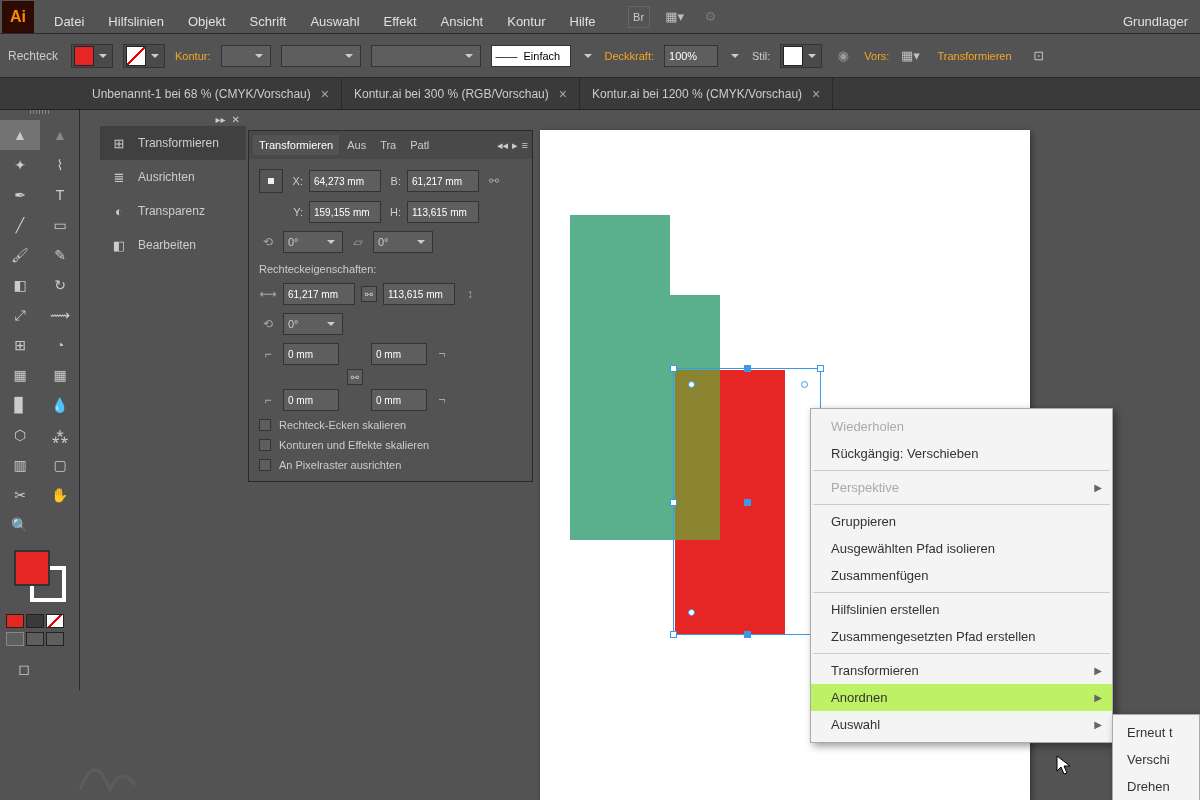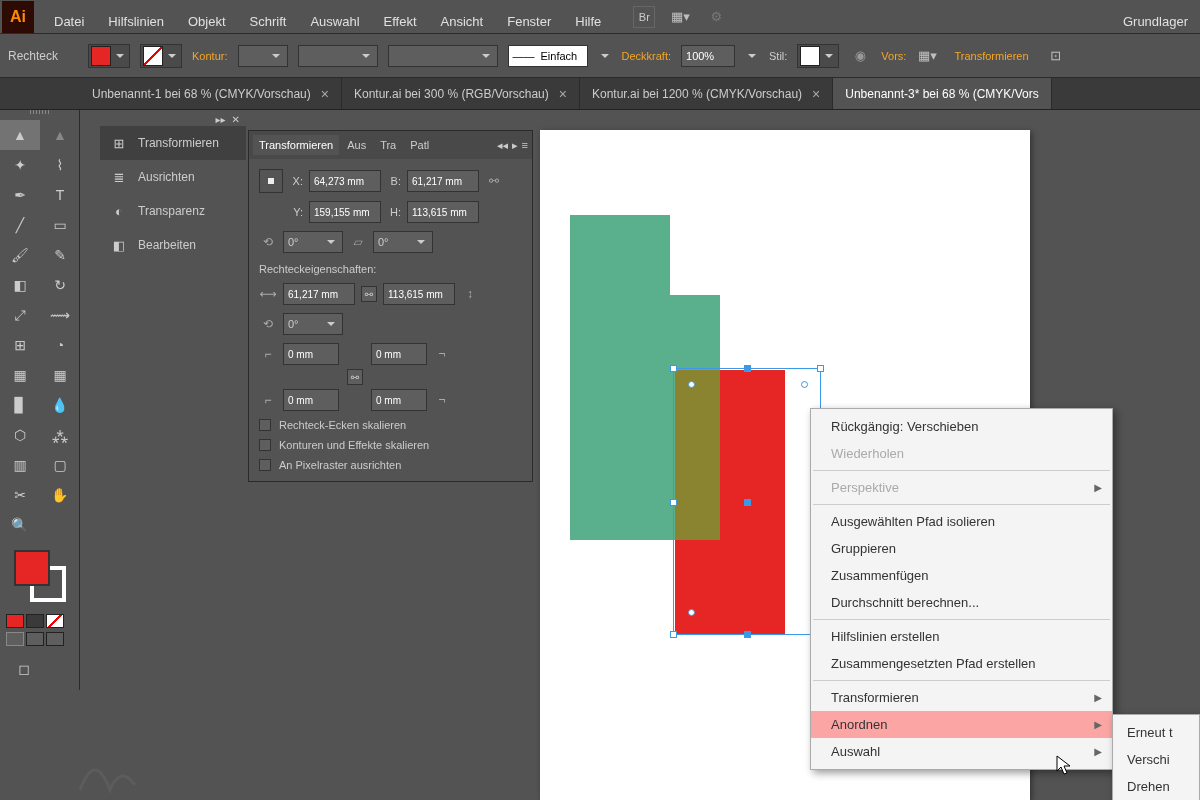--- a/index.html
+++ b/index.html
@@ -4,21 +4,21 @@
 <style>
 *{margin:0;padding:0;box-sizing:border-box;font-family:"Segoe UI",Tahoma,sans-serif;user-select:none}
 body{width:1200px;height:800px;overflow:hidden;background:#535353;position:relative}
 .menubar{height:34px;background:#535353;display:flex;align-items:center;color:#e0e0e0;font-size:13px;border-bottom:1px solid #2a2a2a}
 .ai-logo{width:32px;height:32px;background:#2d0b03;color:#ff8a00;font-weight:bold;font-size:16px;display:flex;align-items:center;justify-content:center;margin:0 8px 0 2px}
 .menu-item{padding:0 12px;height:24px;line-height:34px;cursor:default}
 .menu-icons{margin-left:20px;display:flex;gap:14px;align-items:center}
 .menu-icon{width:22px;height:22px;display:flex;align-items:center;justify-content:center;color:#bfbfbf;font-size:13px}
 .spacer{flex:1}
 .ctrlbar{height:44px;background:#535353;display:flex;align-items:center;padding:0 8px;gap:10px;color:#ccc;font-size:12px;border-bottom:1px solid #2a2a2a}
-.tool-context{font-size:12px;color:#ccc;margin-right:20px}
+.tool-context{font-size:12px;color:#ccc;margin-right:3px}
 .swatch{width:20px;height:20px;border:1px solid #222}
 .swatch-wrap{display:flex;align-items:center;gap:2px;height:24px;border:1px solid #333;padding:2px;background:#4a4a4a}
 .dd-caret{width:0;height:0;border-left:4px solid transparent;border-right:4px solid transparent;border-top:4px solid #ccc;margin:0 3px}
 .ctrl-label{color:#f5a623;font-size:11px}
 .ctrl-field{width:50px;height:22px;background:#5e5e5e;border:1px solid #333;color:#fff;font-size:11px;padding:0 4px;display:flex;align-items:center}
 .linestyle{width:80px;height:22px;background:#fff;border:1px solid #333;display:flex;align-items:center;padding:0 4px;font-size:11px;color:#000}
 .tabs{height:32px;background:#3a3a3a;display:flex;align-items:stretch;border-bottom:1px solid #222}
 .tab{display:flex;align-items:center;padding:0 12px;color:#ccc;font-size:12px;border-right:1px solid #2a2a2a;gap:10px;cursor:default}
 .tab.active{background:#535353;color:#fff}
 .tab-close{font-size:14px;color:#aaa;cursor:pointer}
@@ -64,21 +64,21 @@
 .s-green2{left:80px;top:165px;width:100px;height:245px;background:#5ab08d}
 .s-red{left:135px;top:240px;width:110px;height:265px;background:#e62525}
 .overlap{position:absolute;left:135px;top:240px;width:45px;height:170px;background:#8a8330}
 .sel-box{position:absolute;border:1px solid #3a9ae8}
 .handle{position:absolute;width:7px;height:7px;background:#fff;border:1px solid #3a9ae8}
 .handle.c{background:#3a9ae8}
 .anchor{position:absolute;width:7px;height:7px;border:1px solid #3a9ae8;background:#fff;border-radius:0}
 .context-menu{position:absolute;left:810px;top:408px;width:303px;background:#f4f4f4;border:1px solid #aaa;box-shadow:3px 3px 8px rgba(0,0,0,.4);font-size:13px;color:#333;padding:4px 0}
 .cm-item{height:27px;display:flex;align-items:center;padding:0 20px;cursor:default;position:relative}
 .cm-item.dis{color:#aaa}
-.cm-item.hl{background:#fca5a5}
+.cm-item.hl{background:#bef264}
 .cm-sep{height:1px;background:#ccc;margin:3px 2px}
 .cm-arrow{position:absolute;right:10px;font-size:10px;color:#666}
 .submenu{position:absolute;left:1112px;top:714px;width:88px;background:#f4f4f4;border:1px solid #aaa;box-shadow:3px 3px 8px rgba(0,0,0,.4);font-size:13px;color:#333;padding:4px 0}
 .sm-item{height:27px;display:flex;align-items:center;padding:0 14px}
 .cursor{position:absolute;left:1056px;top:755px;pointer-events:none}
 .cursor svg{width:18px;height:22px}
 .logo-bg{position:absolute;left:60px;top:740px;width:90px;height:60px;opacity:.25}
 .grip-dots{width:20px;height:4px;background:repeating-linear-gradient(90deg,#888,#888 1px,transparent 1px,transparent 3px)}
 .right-btn{color:#f5a623;font-size:11px;padding:4px 6px}
 .top-icon-box{width:22px;height:22px;border:1px solid #666;display:flex;align-items:center;justify-content:center;font-size:11px;color:#ccc}
@@ -88,21 +88,21 @@
 
 <div class="menubar">
   <div class="ai-logo">Ai</div>
   <div class="menu-item">Datei</div>
   <div class="menu-item">Hilfslinien</div>
   <div class="menu-item">Objekt</div>
   <div class="menu-item">Schrift</div>
   <div class="menu-item">Auswahl</div>
   <div class="menu-item">Effekt</div>
   <div class="menu-item">Ansicht</div>
-  <div class="menu-item">Fenster</div>
+  <div class="menu-item">Kontur</div>
   <div class="menu-item">Hilfe</div>
   <div class="menu-icons">
     <div class="top-icon-box">Br</div>
     <div class="menu-icon">▦▾</div>
     <div class="menu-icon" style="color:#777">⚙</div>
   </div>
   <div class="spacer"></div>
   <div class="menu-item">Grundlager</div>
 </div>
 
@@ -153,23 +153,20 @@
       <span>Unbenannt-1 bei 68 % (CMYK/Vorschau)</span>
       <span class="tab-close">×</span>
     </div>
   <div class="tab">
       <span>Kontur.ai bei 300 % (RGB/Vorschau)</span>
       <span class="tab-close">×</span>
     </div>
   <div class="tab">
       <span>Kontur.ai bei 1200 % (CMYK/Vorschau)</span>
       <span class="tab-close">×</span>
-    </div>
-  <div class="tab active">
-      <span>Unbenannt-3* bei 68 % (CMYK/Vors</span>
     </div>
 </div>
 
 <div class="toolbox">
   <div style="height:10px;display:flex;justify-content:center">
       <div class="grip-dots"></div>
     </div>
   <div class="tool-grid">
     <div class="tool sel">▲</div>
     <div class="tool tool-ghost">▲</div>
@@ -353,32 +350,31 @@
       <div class="handle" style="left:-4px;bottom:-4px"></div>
       <div class="handle c" style="left:70px;bottom:-4px"></div>
       <div class="anchor" style="left:14px;top:12px;border-radius:50%"></div>
       <div class="anchor" style="right:12px;top:12px;border-radius:50%"></div>
       <div class="anchor" style="left:14px;bottom:18px;border-radius:50%"></div>
     </div>
   </div>
 </div>
 
 <div class="context-menu">
+  <div class="cm-item dis">Wiederholen</div>
   <div class="cm-item">Rückgängig: Verschieben</div>
-  <div class="cm-item dis">Wiederholen</div>
   <div class="cm-sep"></div>
   <div class="cm-item dis">
       <span>Perspektive</span>
       <span class="cm-arrow">▶</span>
     </div>
   <div class="cm-sep"></div>
+  <div class="cm-item">Gruppieren</div>
   <div class="cm-item">Ausgewählten Pfad isolieren</div>
-  <div class="cm-item">Gruppieren</div>
   <div class="cm-item">Zusammenfügen</div>
-  <div class="cm-item">Durchschnitt berechnen...</div>
   <div class="cm-sep"></div>
   <div class="cm-item">Hilfslinien erstellen</div>
   <div class="cm-item">Zusammengesetzten Pfad erstellen</div>
   <div class="cm-sep"></div>
   <div class="cm-item">
       <span>Transformieren</span>
       <span class="cm-arrow">▶</span>
     </div>
   <div class="cm-item hl">
       <span>Anordnen</span>

